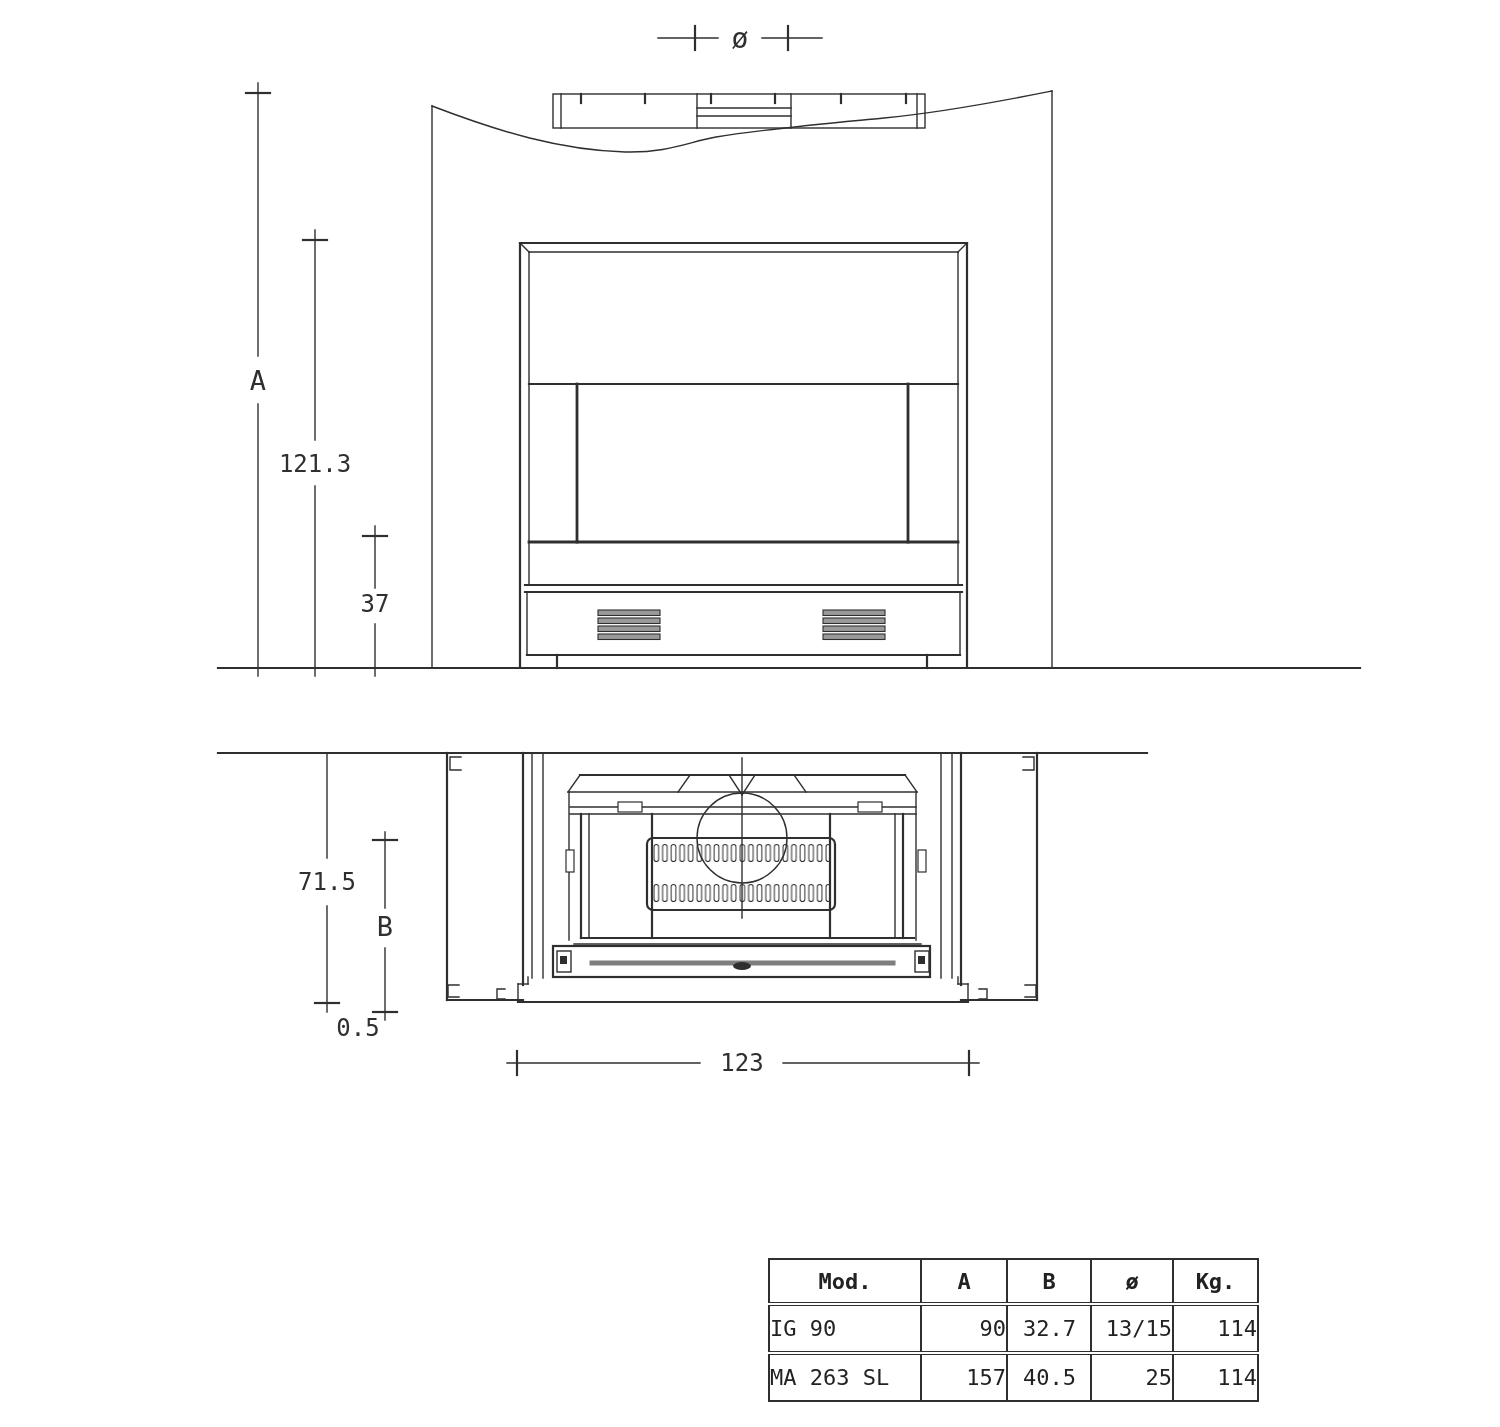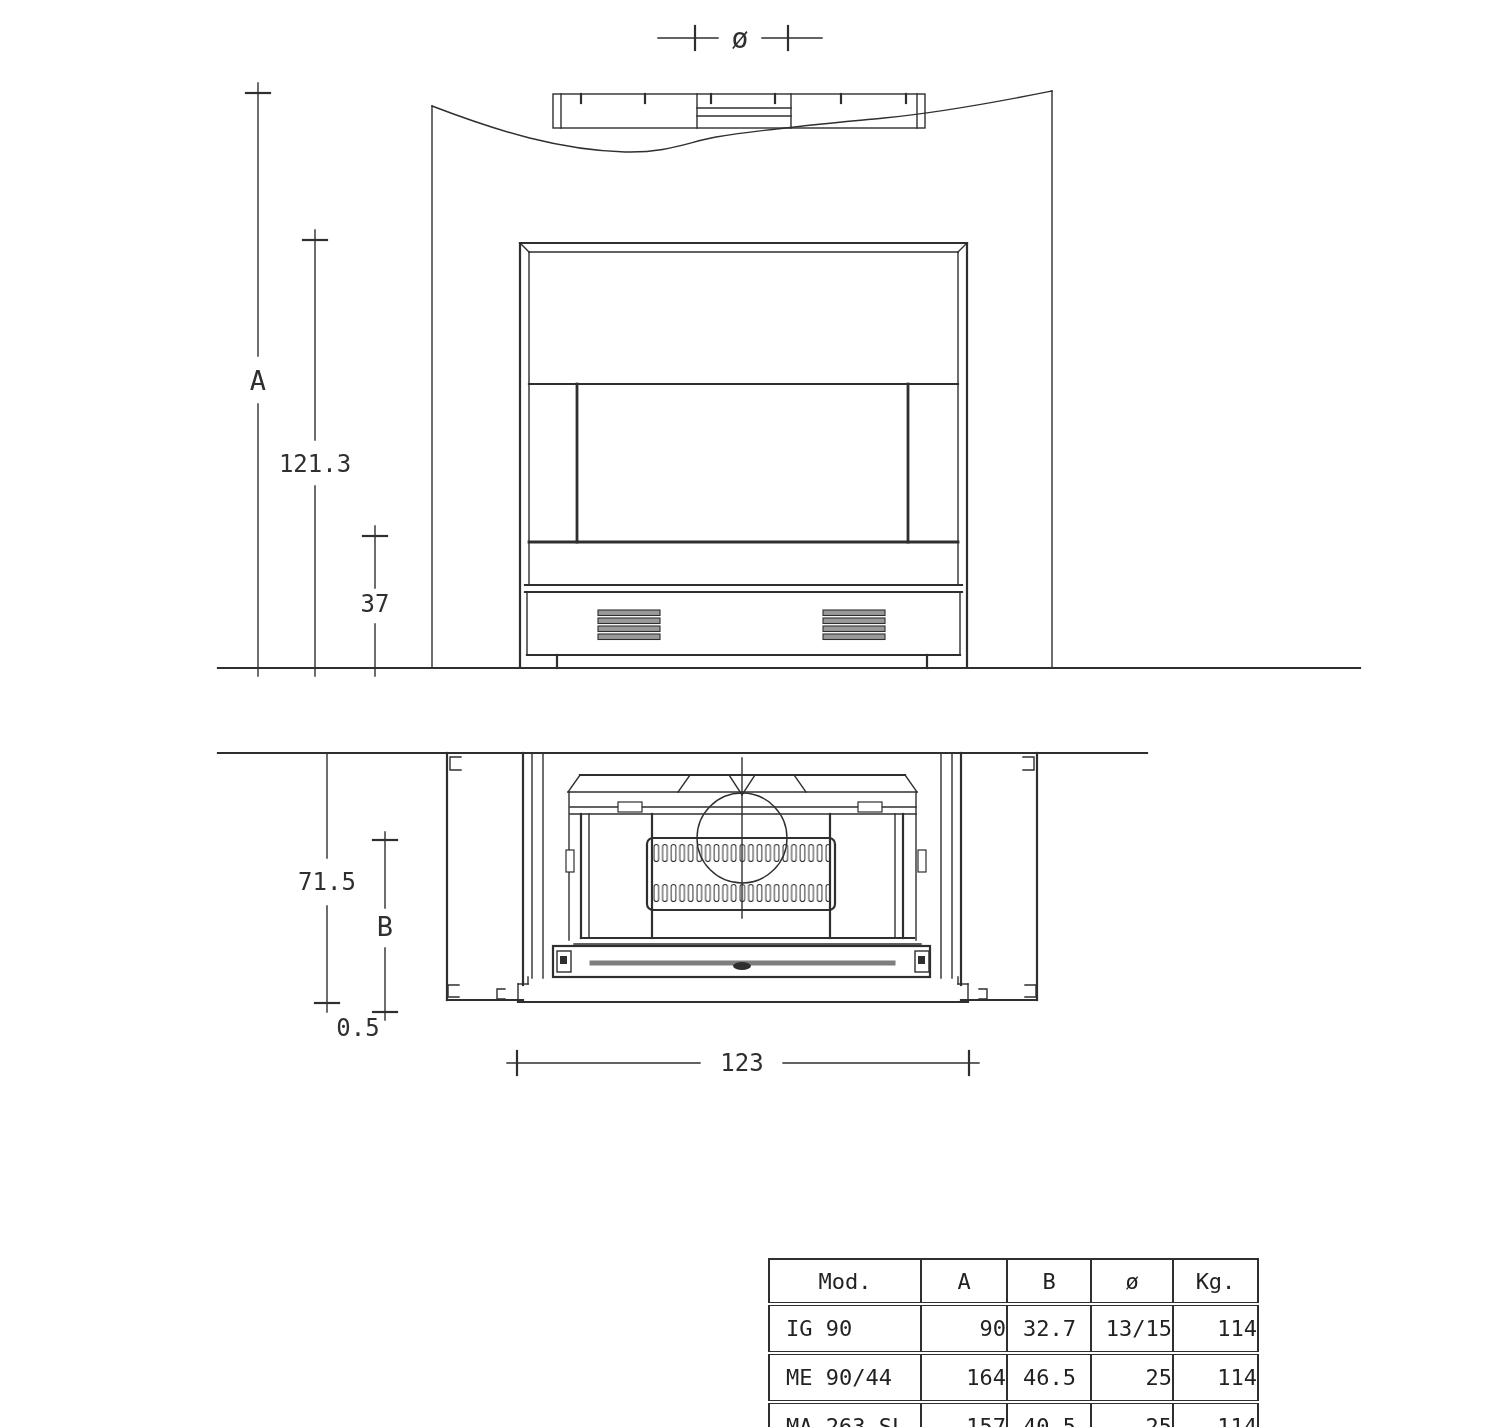--- a/index.html
+++ b/index.html
@@ -36,23 +36,23 @@
     font-family:"DejaVu Sans Mono","Liberation Mono",monospace;
     font-size:22px;
     border:2.5px solid var(--line);
   }
   .spec-table th,.spec-table td{
     border-left:2px solid var(--line);
     border-bottom:4px double var(--line);
     padding:0;white-space:nowrap;overflow:hidden;
   }
   .spec-table th:first-child,.spec-table td:first-child{border-left:none;}
-  .spec-table thead th{height:42px;font-weight:normal;text-align:center;}
+  .spec-table thead th{height:42px;font-weight:bold;text-align:center;}
   .spec-table tbody td{height:45px;text-align:right;}
-  .spec-table td.mod{text-align:left;padding-left:16px;}
+  .spec-table td.mod{text-align:left;padding-left:0;}
   .spec-table td.bcol{text-align:right;padding-right:14px;}
   .spec-table tbody tr:last-child td{border-bottom:none;}
 </style>
 </head>
 <body>
 
 <div id="page">
 
 <svg width="1500" height="1427" viewBox="0 0 1500 1427">
   <defs>
@@ -274,27 +274,20 @@
   </thead>
   <tbody>
     <tr>
       <td class="mod">IG 90</td>
       <td>90</td>
       <td class="bcol">32.7</td>
       <td>13/15</td>
       <td>114</td>
     </tr>
     <tr>
-      <td class="mod">ME 90/44</td>
-      <td>164</td>
-      <td class="bcol">46.5</td>
-      <td>25</td>
-      <td>114</td>
-    </tr>
-    <tr>
       <td class="mod">MA 263 SL</td>
       <td>157</td>
       <td class="bcol">40.5</td>
       <td>25</td>
       <td>114</td>
     </tr>
   </tbody>
 </table>
 
 </div>

